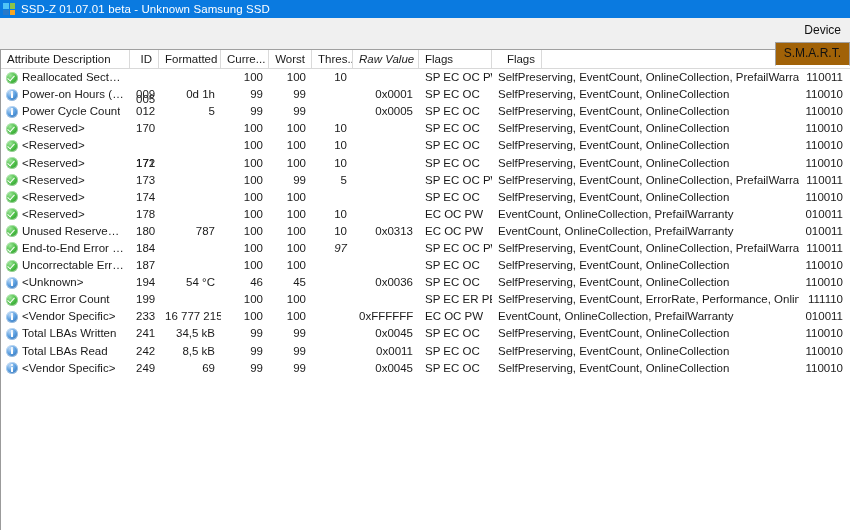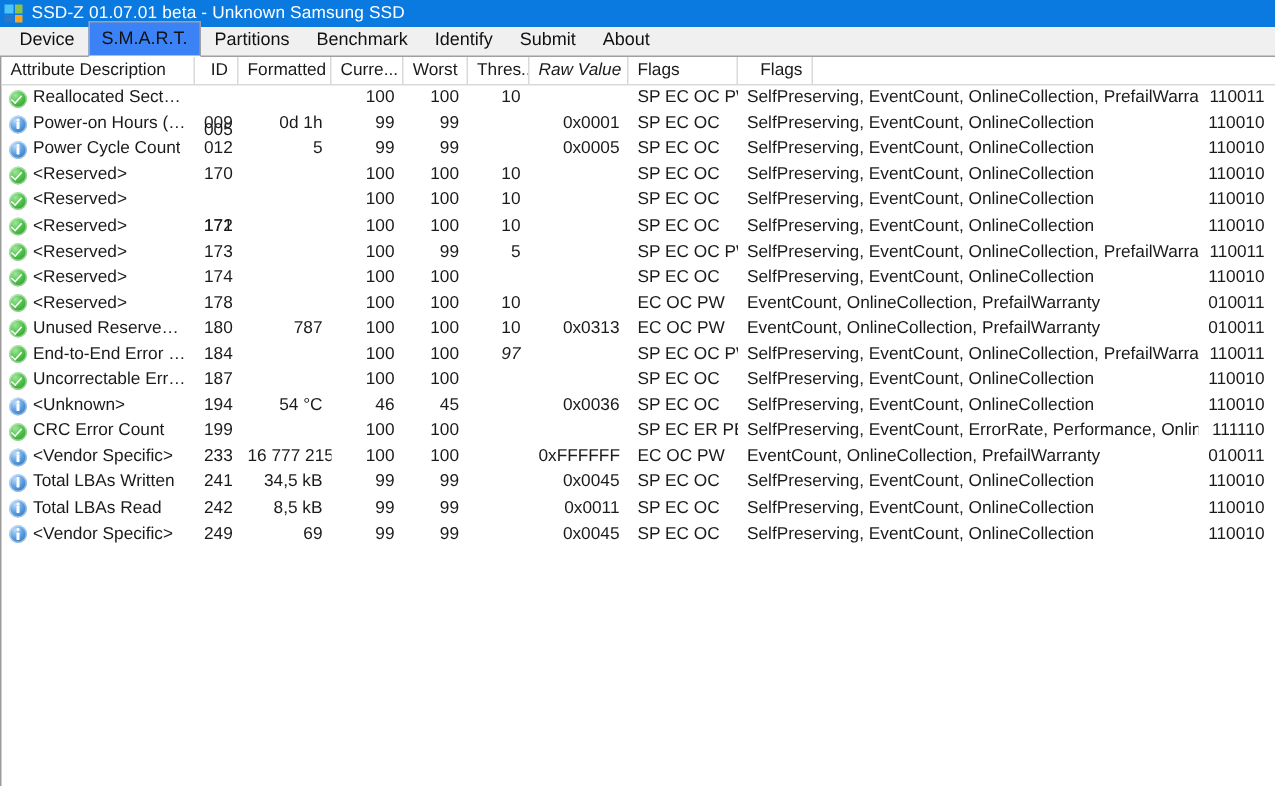--- a/index.html
+++ b/index.html
@@ -38,44 +38,45 @@
   #app-logo i { display: block; }
   #titlebar-text {
     color: #ffffff;
     font-size: 11.5px;
     letter-spacing: 0.1px;
     white-space: nowrap;
   }
 
   
   #tabstrip {
-    height: 20px;
+    height: 32px;
     background: #f0f0f0;
     border-bottom: 1px solid #a0a0a0;
     display: flex;
     align-items: flex-end;
     padding-left: 4px;
     box-sizing: border-box;
+    flex-direction: column;
   }
   .tab {
     font-size: 12px;
     color: #111111;
     padding: 3px 8px 4px 8px;
     margin-right: 0px;
     line-height: 15px;
     border: 1px solid transparent;
     border-bottom: none;
     background: transparent;
     white-space: nowrap;
     position: relative;
     top: 1px;
     cursor: default;
   }
   .tab.active {
-    background: #3b82f6;
+    background: #a16207;
     border: 1px solid #a0a0a0;
     border-bottom: 1px solid #ffffff;
     z-index: 2;
   }
 
   
   #grid-wrap {
     position: relative;
     height: 486px;
     background: #ffffff;

